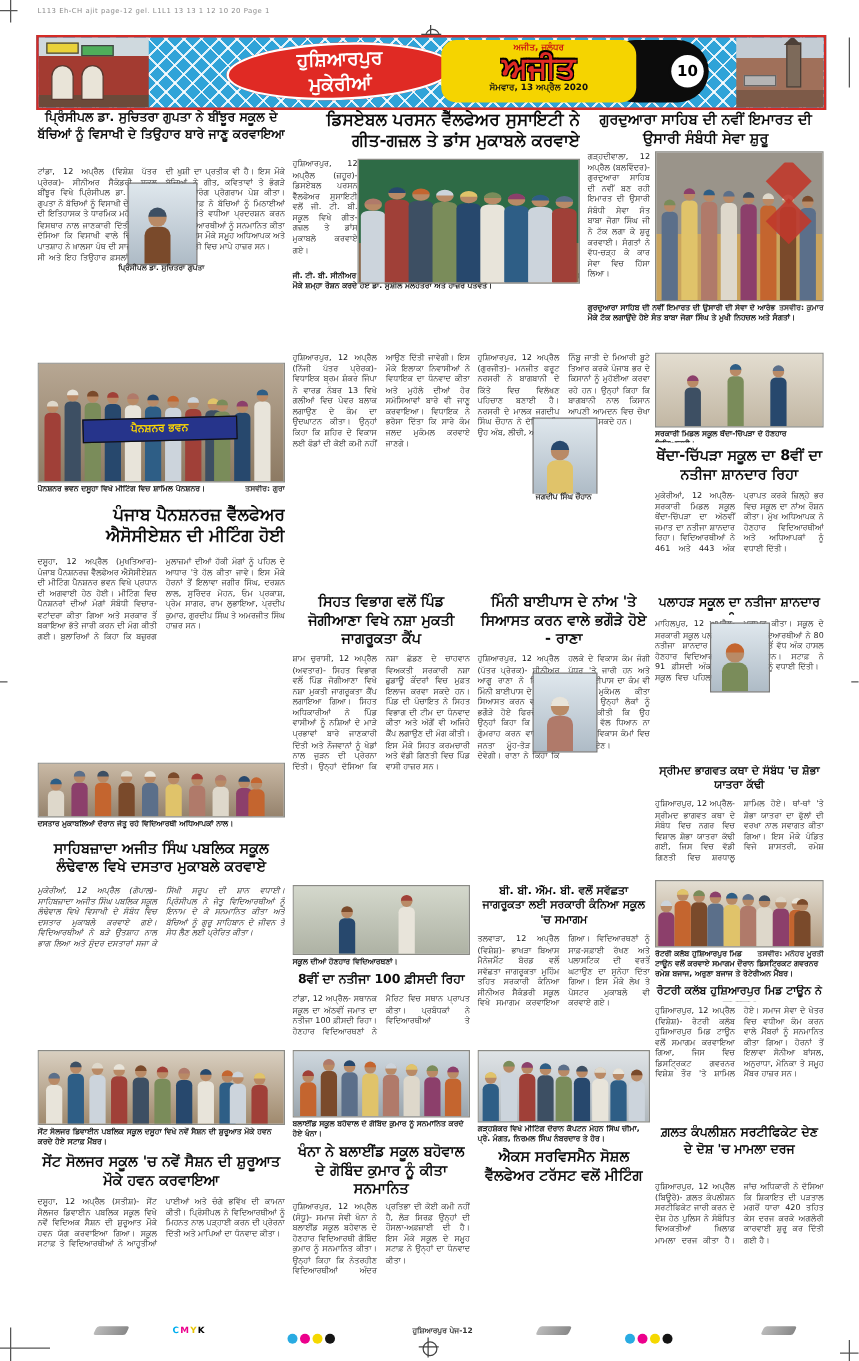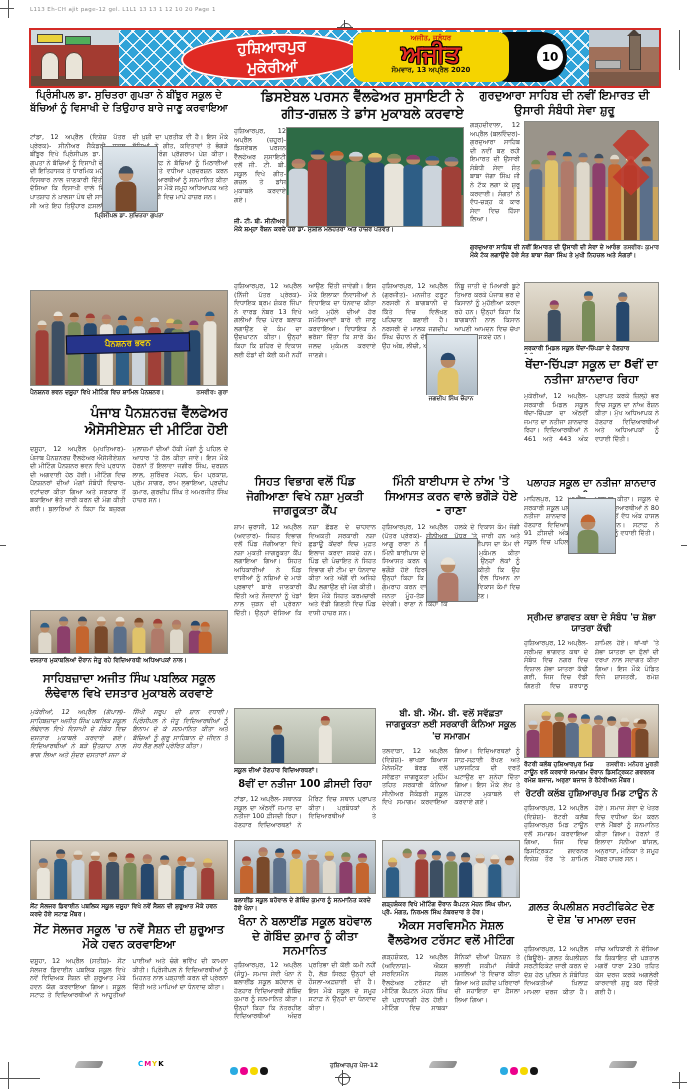--- a/index.html
+++ b/index.html
@@ -560,26 +560,25 @@
         <rect x="105.3" y="23.24" width="13" height="39.96" rx="4.333333333333333" fill="#2e5e86"></rect>
         <circle cx="111.8" cy="18.64" r="4.6" fill="#b98a66"></circle>
         <path d="M 107.2 18.18 a 4.6 4.6 0 0 1 9.2 0 z" fill="#e8e4da"></path>
         <rect x="119.89999999999999" y="24.24" width="13" height="38.96" rx="4.333333333333333" fill="#ccd4dc"></rect>
         <circle cx="126.39999999999999" cy="19.64" r="4.6" fill="#b98a66"></circle>
         <path d="M 121.8 19.18 a 4.6 4.6 0 0 1 9.2 0 z" fill="#7a4a2b"></path>
       </svg>
     </div>
   <div class="caption" style="height:16px;">ਗੜ੍ਹਸ਼ੰਕਰ ਵਿਖੇ ਮੀਟਿੰਗ ਦੌਰਾਨ ਕੈਪਟਨ ਮੋਹਨ ਸਿੰਘ ਚੀਮਾ, ਪ੍ਰੋ. ਮੰਗਤ, ਨਿਰਮਲ ਸਿੰਘ ਨੰਬਰਦਾਰ ਤੇ ਹੋਰ।</div>
   <h2 class="hl hl-lg" style="height:32px;margin-top:2px;">ਐਕਸ ਸਰਵਿਸਮੈਨ ਸੋਸ਼ਲ ਵੈੱਲਫੇਅਰ ਟਰੱਸਟ ਵਲੋਂ ਮੀਟਿੰਗ</h2>
-  <div class="body" style="height:100px;">ਗੜ੍ਹਸ਼ੰਕਰ, 12 ਅਪ੍ਰੈਲ (ਅਵਿਨਾਸ਼)- ਐਕਸ ਸਰਵਿਸਮੈਨ ਸੋਸ਼ਲ ਵੈੱਲਫੇਅਰ ਟਰੱਸਟ ਦੀ ਮੀਟਿੰਗ ਕੈਪਟਨ ਮੋਹਨ ਸਿੰਘ ਦੀ ਪ੍ਰਧਾਨਗੀ ਹੇਠ ਹੋਈ। ਮੀਟਿੰਗ ਵਿਚ ਸਾਬਕਾ ਸੈਨਿਕਾਂ ਦੀਆਂ ਪੈਨਸ਼ਨ ਤੇ ਭਲਾਈ ਸਕੀਮਾਂ ਸੰਬੰਧੀ ਮਸਲਿਆਂ 'ਤੇ ਵਿਚਾਰ ਕੀਤਾ ਗਿਆ ਅਤੇ ਸ਼ਹੀਦ ਪਰਿਵਾਰਾਂ ਦੀ ਸਹਾਇਤਾ ਦਾ ਫ਼ੈਸਲਾ ਲਿਆ ਗਿਆ।</div>
 </section>
 
 <section class="art" style="left:524px;top:900px;width:135px;height:152px;">
   <h2 class="hl hl-md" style="height:42px;">ਗ਼ਲਤ ਕੰਪਲੀਸ਼ਨ ਸਰਟੀਫਿਕੇਟ ਦੇਣ ਦੇ ਦੋਸ਼ 'ਚ ਮਾਮਲਾ ਦਰਜ</h2>
-  <div class="body" style="height:104px;">ਹੁਸ਼ਿਆਰਪੁਰ, 12 ਅਪ੍ਰੈਲ (ਬਿਊਰੋ)- ਗ਼ਲਤ ਕੰਪਲੀਸ਼ਨ ਸਰਟੀਫਿਕੇਟ ਜਾਰੀ ਕਰਨ ਦੇ ਦੋਸ਼ ਹੇਠ ਪੁਲਿਸ ਨੇ ਸੰਬੰਧਿਤ ਵਿਅਕਤੀਆਂ ਖ਼ਿਲਾਫ਼ ਮਾਮਲਾ ਦਰਜ ਕੀਤਾ ਹੈ। ਜਾਂਚ ਅਧਿਕਾਰੀ ਨੇ ਦੱਸਿਆ ਕਿ ਸ਼ਿਕਾਇਤ ਦੀ ਪੜਤਾਲ ਮਗਰੋਂ ਧਾਰਾ 230 ਤਹਿਤ ਕੇਸ ਦਰਜ ਕਰਕੇ ਅਗਲੇਰੀ ਕਾਰਵਾਈ ਸ਼ੁਰੂ ਕਰ ਦਿੱਤੀ ਗਈ ਹੈ।</div>
+  <div class="body" style="height:104px;">ਹੁਸ਼ਿਆਰਪੁਰ, 12 ਅਪ੍ਰੈਲ (ਬਿਊਰੋ)- ਗ਼ਲਤ ਕੰਪਲੀਸ਼ਨ ਸਰਟੀਫਿਕੇਟ ਜਾਰੀ ਕਰਨ ਦੇ ਦੋਸ਼ ਹੇਠ ਪੁਲਿਸ ਨੇ ਸੰਬੰਧਿਤ ਵਿਅਕਤੀਆਂ ਖ਼ਿਲਾਫ਼ ਮਾਮਲਾ ਦਰਜ ਕੀਤਾ ਹੈ। ਜਾਂਚ ਅਧਿਕਾਰੀ ਨੇ ਦੱਸਿਆ ਕਿ ਸ਼ਿਕਾਇਤ ਦੀ ਪੜਤਾਲ ਮਗਰੋਂ ਧਾਰਾ 420 ਤਹਿਤ ਕੇਸ ਦਰਜ ਕਰਕੇ ਅਗਲੇਰੀ ਕਾਰਵਾਈ ਸ਼ੁਰੂ ਕਰ ਦਿੱਤੀ ਗਈ ਹੈ।</div>
 </section>
 
 <div class="footer-strip">
   <span class="grayarrow" style="left:46px;"></span>
   <span class="cmyk-word"><b>C</b><b>M</b><b>Y</b><b>K</b></span>
   <span class="dotgroup" style="left:200px;"><i class="dot-c"></i><i class="dot-m"></i><i class="dot-y"></i><i class="dot-k"></i></span>
   <span class="footer-center">ਹੁਸ਼ਿਆਰਪੁਰ ਪੇਜ-12</span>
   <span class="grayarrow" style="left:400px;"></span>
   <span class="dotgroup" style="left:470px;"><i class="dot-c"></i><i class="dot-m"></i><i class="dot-y"></i><i class="dot-k"></i></span>
   <span class="grayarrow" style="left:580px;"></span>

